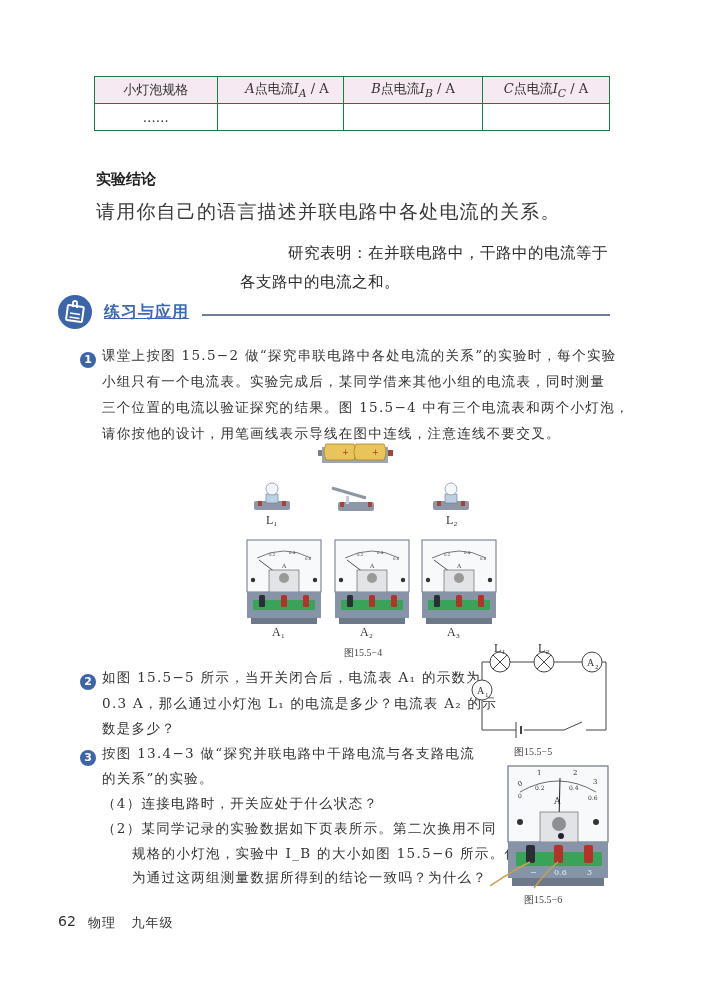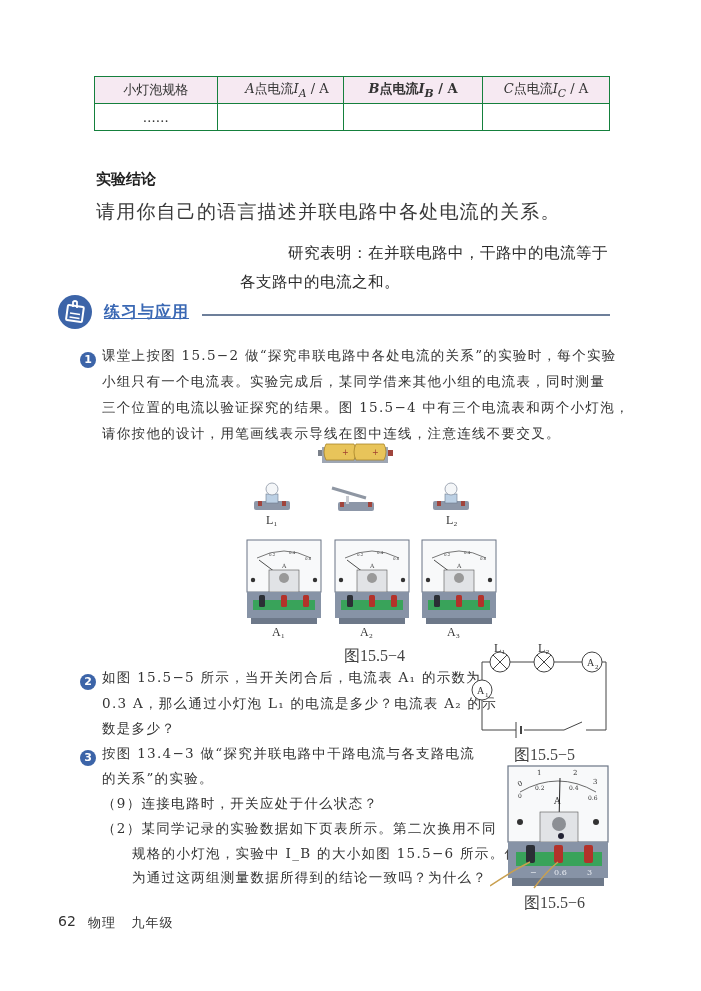--- a/index.html
+++ b/index.html
@@ -7,38 +7,38 @@
   body { position: relative; font-family: "DejaVu Serif", "Liberation Serif", serif; color: #2b2b2b; }
 
   .abs { position: absolute; }
 
   
   .data-table { position: absolute; left: 94px; top: 76px; width: 516px; border-collapse: collapse; font-size: 13px; }
   .data-table td, .data-table th { border: 1px solid #15803d; height: 27px; text-align: center; font-weight: normal; color: #333; }
   .data-table th { background: #f6e9f2; }
   .data-table .c0 { width: 126px; }
   .data-table .c1 { width: 130px; padding-left: 13px; }
-  .data-table .c2 { width: 143px; font-weight: bold; }
+  .data-table .c2 { width: 143px; }
   .data-table .c3 { width: 131px; }
 
   .section-title { left: 96px; top: 170px; font-size: 15px; font-weight: bold; font-family: "DejaVu Sans", sans-serif; color: #222; }
   .body-line { font-size: 19px; color: #3a3a3a; letter-spacing: 1.2px; white-space: nowrap; }
 
   .conclusion { font-size: 15.5px; color: #2b2b2b; letter-spacing: 0.5px; white-space: nowrap; }
 
   
   .ex-icon { left: 58px; top: 295px; width: 34px; height: 34px; border-radius: 50%; background: #3c64a8; }
   .ex-title { left: 104px; top: 302px; font-family: "DejaVu Sans", sans-serif; font-size: 16px; font-weight: bold; color: #3a68b4; letter-spacing: 1px; text-decoration: underline; }
   .ex-line { left: 202px; top: 314px; width: 408px; height: 1.5px; background: #6d7f9a; }
 
   .num-badge { display: inline-block; width: 16px; height: 16px; border-radius: 50%; background: #3c64a8; color: #fff; font-family: "DejaVu Sans", sans-serif; font-size: 11px; font-weight: bold; text-align: center; line-height: 16px; }
 
   .q-line { font-size: 13.5px; color: #333; letter-spacing: 1.3px; white-space: nowrap; }
 
-  .caption { font-size: 16px; color: #444; font-family: "Liberation Serif", serif; white-space: nowrap; }
+  .caption { font-size: 10px; color: #444; font-family: "Liberation Serif", serif; white-space: nowrap; }
   .comp-label { font-size: 12px; color: #333; font-family: "Liberation Serif", serif; }
 
   .footer-num { left: 58px; top: 913px; font-family: "DejaVu Sans", sans-serif; font-size: 14px; color: #333; }
   .footer-text { left: 88px; top: 914px; font-size: 13px; color: #333; letter-spacing: 1px; white-space: nowrap; }
 
   
   .ammeter { position: absolute; width: 78px; height: 88px; }
 </style>
 </head>
 <body>
@@ -233,21 +233,21 @@
     <text x="19" y="55" font-size="7" fill="#333" font-family="Liberation Serif, serif">1</text>
   </svg>
 </div>
 <div class="abs comp-label" style="left:494px; top:641px;">L₁</div>
 <div class="abs comp-label" style="left:538px; top:641px;">L₂</div>
 <div class="abs caption" style="left:514px; top:745px;">图15.5−5</div>
 
 <div class="abs" style="left:80px; top:746px;"><span class="num-badge">3</span></div>
 <div class="abs q-line" style="left:102px; top:745px;">按图 13.4−3 做“探究并联电路中干路电流与各支路电流</div>
 <div class="abs q-line" style="left:102px; top:770px;">的关系”的实验。</div>
-<div class="abs q-line" style="left:102px; top:795px;">（9）连接电路时，开关应处于什么状态？</div>
+<div class="abs q-line" style="left:102px; top:795px;">（4）连接电路时，开关应处于什么状态？</div>
 <div class="abs q-line" style="left:102px; top:820px;">（2）某同学记录的实验数据如下页表所示。第二次换用不同</div>
 <div class="abs q-line" style="left:132px; top:845px;">规格的小灯泡，实验中 I_B 的大小如图 15.5−6 所示。你认</div>
 <div class="abs q-line" style="left:132px; top:869px;">为通过这两组测量数据所得到的结论一致吗？为什么？</div>
 
 <div class="abs" style="left:490px; top:762px; width:122px; height:130px;">
   <svg width="122" height="130" viewBox="0 0 122 130">
     <rect x="18" y="4" width="100" height="76" fill="#f8f9fa" stroke="#6b7585" stroke-width="1.2"></rect>
     <path d="M30 30 Q68 8 106 30" fill="none" stroke="#444" stroke-width="0.8"></path>
     <text x="28" y="24" font-size="7" fill="#333" transform="rotate(-30 30 22)">0</text>
     <text x="47" y="13" font-size="7" fill="#333">1</text>

